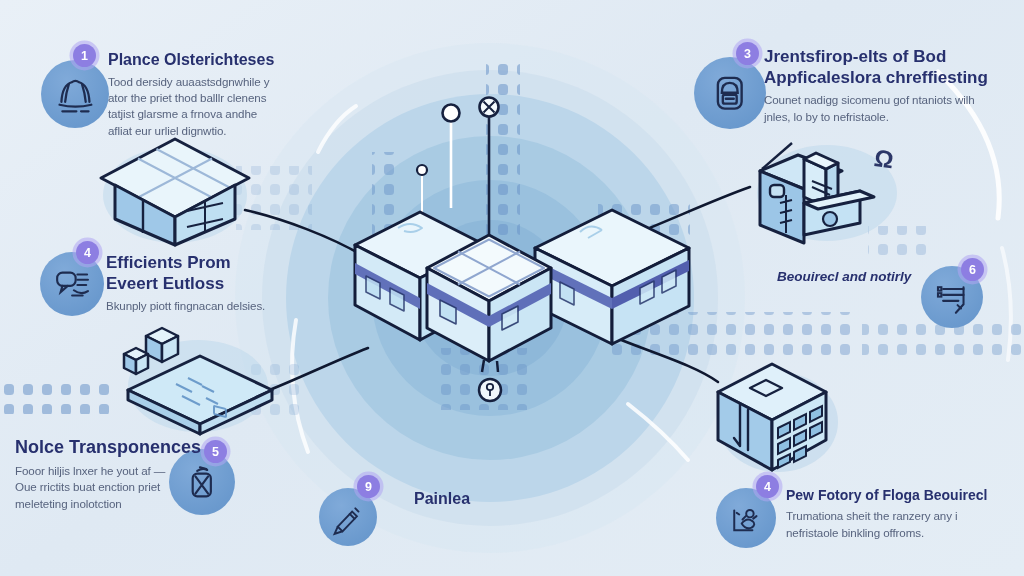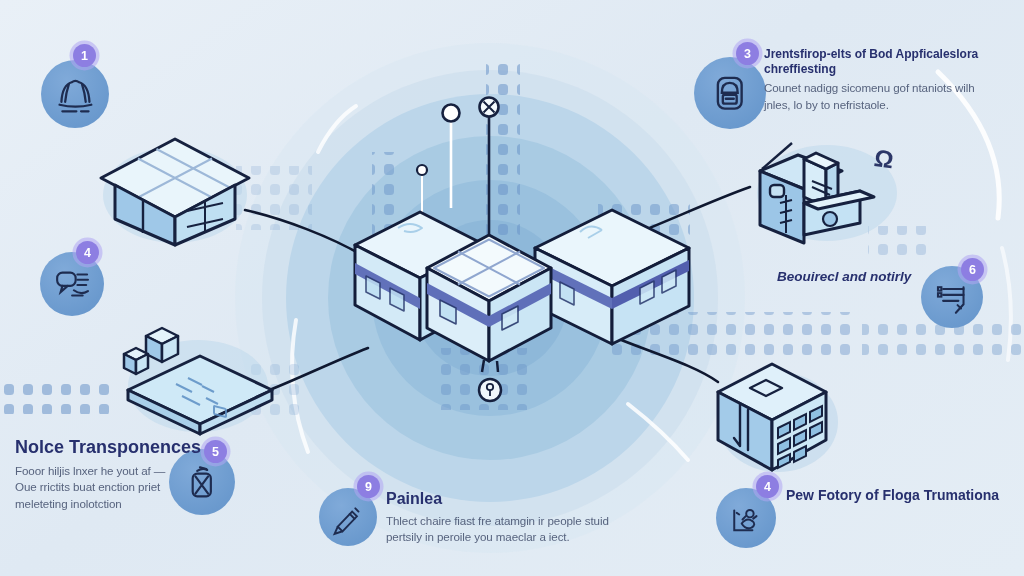--- a/index.html
+++ b/index.html
@@ -22,21 +22,21 @@
     background:radial-gradient(circle at 38% 30%,#80aad9 0%,#6b9ace 70%,#6493c9 100%);
     display:flex;align-items:center;justify-content:center;
   }
   .icon-circle svg{width:66%;height:66%;}
   .badge{
     position:absolute;width:23px;height:23px;border-radius:50%;
     background:#8d7ee2;color:#fff;display:flex;align-items:center;justify-content:center;
     font-size:12.5px;font-weight:700;box-shadow:0 0 0 3.5px rgba(176,166,242,.55);z-index:4;
   }
   .text{position:absolute;}
-  .text h3{margin:0 0 4px 0;color:#27306e;font-weight:700;font-size:12px;line-height:1.22;}
+  .text h3{margin:0 0 4px 0;color:#27306e;font-weight:700;font-size:17px;line-height:1.22;}
   .text p{margin:0;color:#57637e;font-size:11.6px;line-height:1.42;letter-spacing:-0.1px;}
 
   .s1 .icon-circle{left:41px;top:60px;width:68px;height:68px;}
   .s1 .badge{left:73px;top:44px;}
   .s1 .text{left:108px;top:50px;width:168px;}
   .s1 h3{font-size:16px;}
 
   .s2 .icon-circle{left:694px;top:57px;width:72px;height:72px;}
   .s2 .badge{left:736px;top:42px;}
   .s2 .text{left:764px;top:47px;width:230px;}
@@ -52,21 +52,21 @@
   .s4 .badge{left:961px;top:258px;}
 
   .s5 .text{left:15px;top:437px;width:152px;}
   .s5 h3{font-size:18px;white-space:nowrap;}
   .s5 .icon-circle{left:169px;top:449px;width:66px;height:66px;}
   .s5 .badge{left:204px;top:440px;}
 
   .s6 .icon-circle{left:319px;top:488px;width:58px;height:58px;}
   .s6 .badge{left:357px;top:475px;}
   .s6 .text{left:386px;top:489px;width:232px;}
-  .s6 h3{font-size:16px;}
+  .s6 h3{font-size:16px;margin-left:28px;}
 
   .s7 .icon-circle{left:716px;top:488px;width:60px;height:60px;}
   .s7 .badge{left:756px;top:475px;}
   .s7 .text{left:786px;top:487px;width:212px;}
   .s7 h3{font-size:14px;white-space:nowrap;}
 
   .omega{fill:#2c3768;font-size:24px;font-weight:700;}
 </style>
 </head>
 <body>
@@ -246,20 +246,24 @@
   <div class="section s1">
     <div class="icon-circle">
       <svg viewBox="0 0 48 48" fill="none" stroke="#1e2c50" stroke-width="2.4" stroke-linecap="round">
         <path d="M9 32 Q10 14 20 11 Q24 8 28 11 Q38 14 39 32"></path>
         <path d="M17 13 Q14 22 13 32 M31 13 Q34 22 35 32"></path>
         <path d="M7 35 Q24 39 41 35"></path>
         <path d="M10 42 H25 M30 42 H38"></path>
       </svg>
     </div>
     <div class="badge">1</div>
+    <div class="text">
+      <h3>Plance Olsterichteses</h3>
+      <p>Tood dersidy auaastsdgnwhile y ator the priet thod balllr clenens tatjist glarsme a frnova andhe afliat eur urliel dignwtio.</p>
+    </div>
   </div>
 
   <div class="section s2">
     <div class="icon-circle">
       <svg viewBox="0 0 48 48" fill="none" stroke="#1e2c50" stroke-width="2.4" stroke-linecap="round">
         <rect x="12" y="9" width="24" height="31" rx="7"></rect>
         <path d="M16 24 Q16 14 24 14 Q32 14 32 24 Z"></path>
         <rect x="17" y="26" width="14" height="9" rx="2"></rect>
         <path d="M20 30 h8"></path>
       </svg>
@@ -275,20 +279,24 @@
     <div class="icon-circle">
       <svg viewBox="0 0 48 48" fill="none" stroke="#1e2c50" stroke-width="2.4" stroke-linecap="round">
         <rect x="7" y="11" width="21" height="15" rx="6"></rect>
         <path d="M13 26 l-2 7 8,-7"></path>
         <path d="M30 13 h11 M30 19 h12 M30 25 h10"></path>
         <path d="M26 31 q8 6 16 1"></path>
         <path d="M24 37 h12"></path>
       </svg>
     </div>
     <div class="badge">4</div>
+    <div class="text">
+      <h3>Efficients Prom Eveert Eutloss</h3>
+      <p>Bkunply piott fingnacan delsies.</p>
+    </div>
   </div>
 
   <div class="section s4">
     <div class="icon-circle">
       <svg viewBox="0 0 48 48" fill="none" stroke="#1e2c50" stroke-width="2.4" stroke-linecap="round">
         <path d="M13 14 h24 M13 21 h24 M13 28 h18"></path>
         <rect x="7" y="12" width="4" height="4"></rect>
         <rect x="7" y="19" width="4" height="4"></rect>
         <path d="M37 12 v20 l-9 10"></path>
         <path d="M30 33 l4 4"></path>
@@ -321,33 +329,33 @@
       <svg viewBox="0 0 48 48" fill="none" stroke="#1e2c50" stroke-width="2.4" stroke-linecap="round">
         <path d="M11 36 L29 17 l6 6 L17 42 Z"></path>
         <path d="M11 36 l-4 9 9 -3"></path>
         <path d="M26 20 l6 6"></path>
         <path d="M33 13 l4 4"></path>
       </svg>
     </div>
     <div class="badge">9</div>
     <div class="text">
       <h3>Painlea</h3>
-      <p>Thlect chaire fiast fre atamgin ir people stuid pertsily in peroile you maeclar a iect.</p>
     </div>
   </div>
 
   <div class="section s7">
     <div class="icon-circle">
       <svg viewBox="0 0 48 48" fill="none" stroke="#1e2c50" stroke-width="2.4" stroke-linecap="round">
         <path d="M10 15 v24 h22"></path>
         <circle cx="29" cy="19" r="4.5"></circle>
         <path d="M19 31 q6 -8 13 -3 q5 4 -1 8 q-7 3 -12 -5"></path>
         <path d="M24 22 l-4 4 M33 25 l4 -3"></path>
         <path d="M13 18 l3 2"></path>
       </svg>
     </div>
     <div class="badge">4</div>
     <div class="text">
-      <h3>Pew Fotory of Floga Trumationa</h3>
+      <h3>Pew Fotory of Floga Beouirecl</h3>
+      <p>Trumationa sheit the ranzery any i nefristaole binkling offroms.</p>
     </div>
   </div>
 
 </div>
 
 </body></html>

